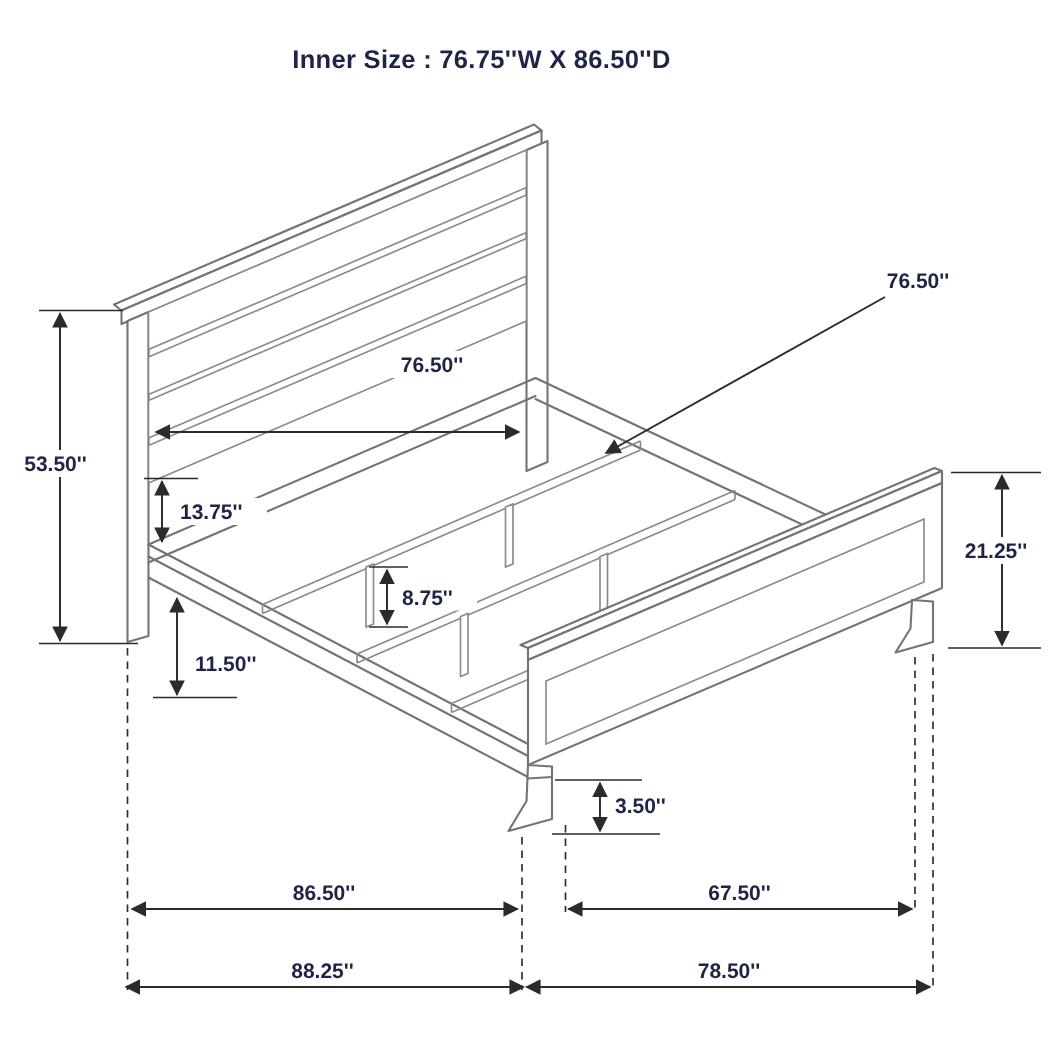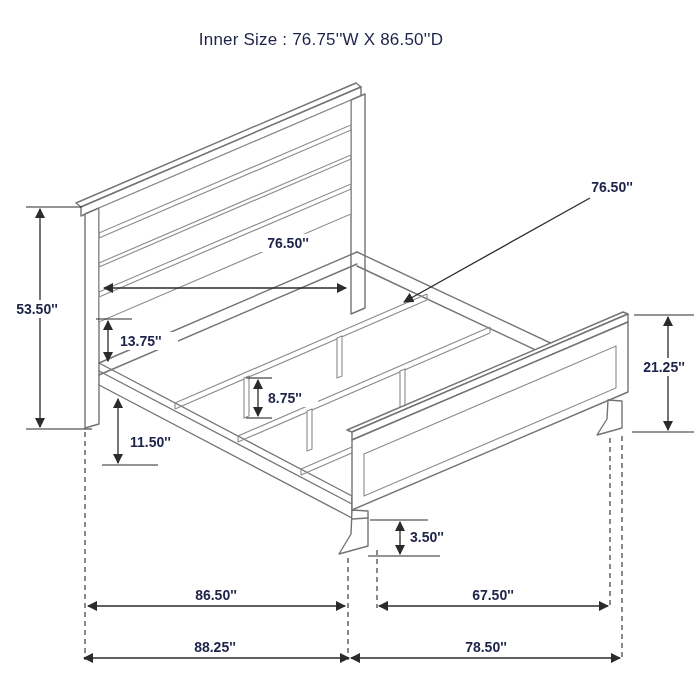--- a/index.html
+++ b/index.html
@@ -1,19 +1,19 @@
 <!DOCTYPE html>
 <html><head>
 <meta charset="utf-8">
 <style>
   html,body{margin:0;padding:0;background:#fff;}
   .page{position:relative;width:700px;height:700px;background:#ffffff;overflow:hidden;
         font-family:"Liberation Sans", sans-serif;}
   .title{position:absolute;top:30px;left:0;width:642px;text-align:center;
-         font-size:17px;font-weight:normal;color:#1d2349;letter-spacing:.2px;}
+         font-size:17px;font-weight:bold;color:#1d2349;letter-spacing:.2px;}
   svg{position:absolute;left:0;top:0;}
   .draw{stroke:#747474;stroke-width:1.4;fill:none;stroke-linejoin:round;stroke-linecap:round;}
   .drawf{stroke:#747474;stroke-width:1.4;fill:#ffffff;stroke-linejoin:round;}
   .thin{stroke:#8a8a8a;stroke-width:1.1;fill:none;}
   .thinf{stroke:#8a8a8a;stroke-width:1.1;fill:#ffffff;}
   .dim{stroke:#2b2b2b;stroke-width:1.3;fill:none;}
   .tick{stroke:#2b2b2b;stroke-width:1.1;fill:none;}
   .dash{stroke:#2b2b2b;stroke-width:1.1;fill:none;stroke-dasharray:5 4;}
   .lbl{font-family:"Liberation Sans", sans-serif;font-size:14px;font-weight:bold;fill:#1d2349;}
   .bg{fill:#ffffff;}

